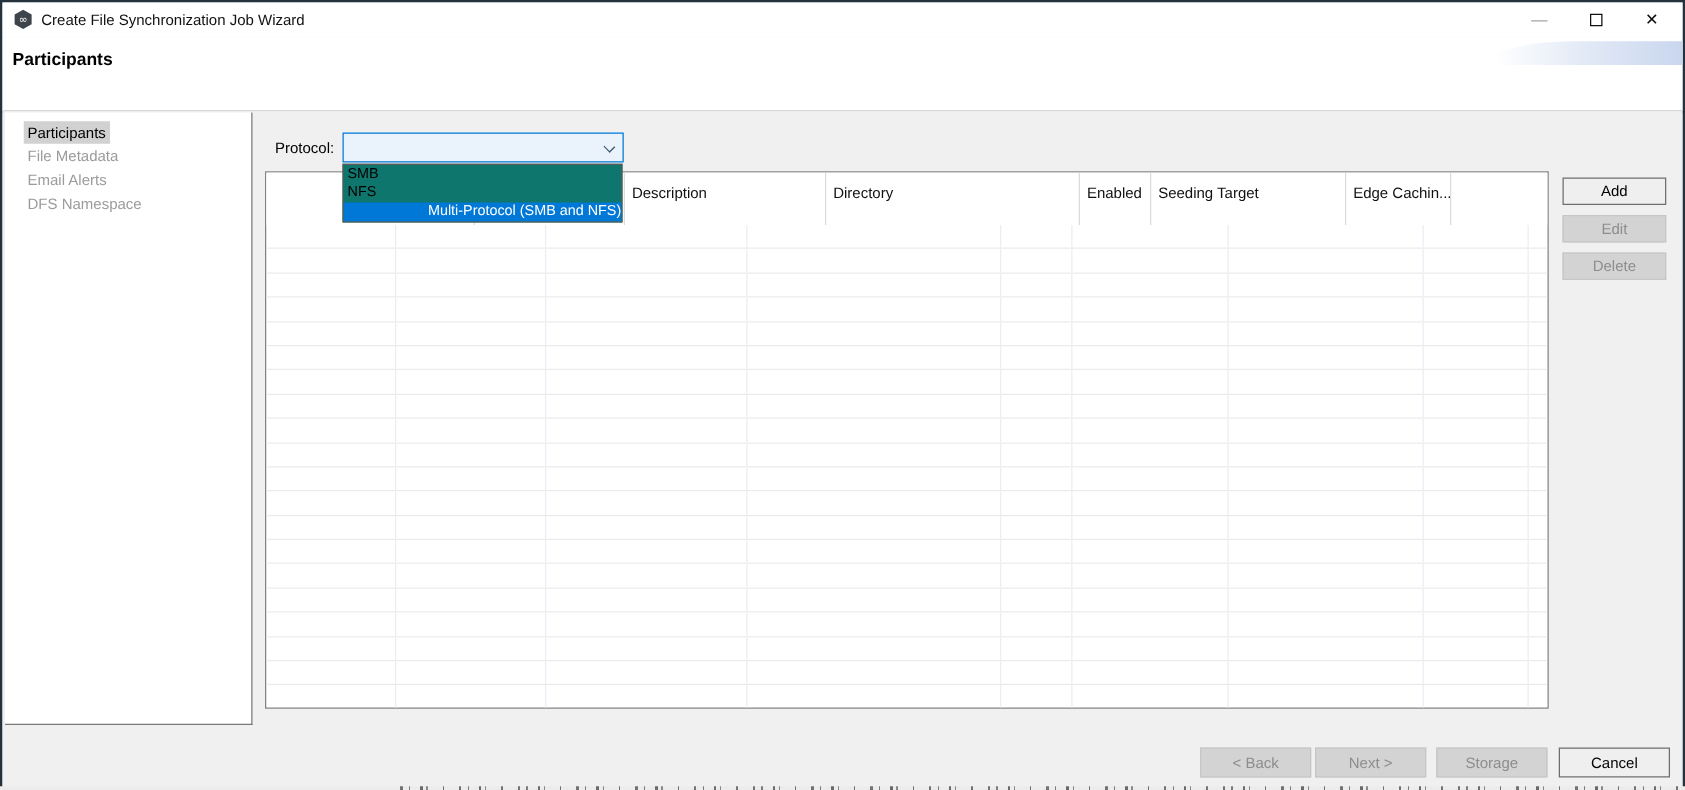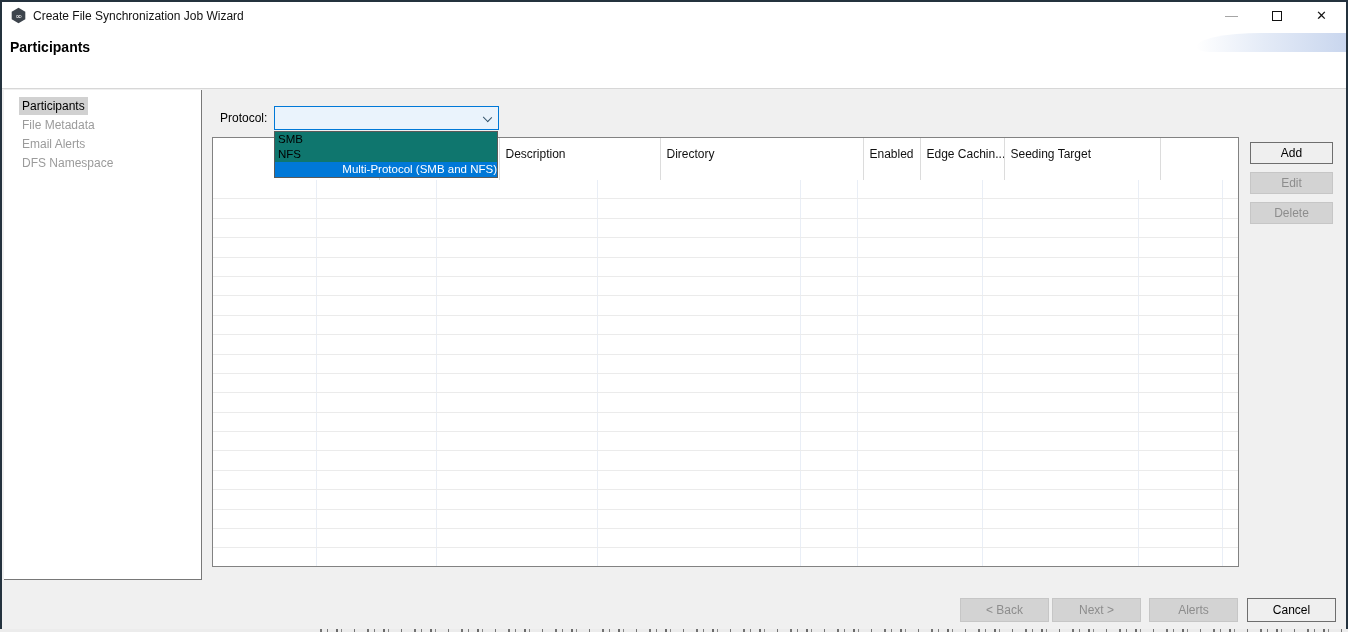--- a/index.html
+++ b/index.html
@@ -123,22 +123,22 @@
         <div class="dd-item selected">Multi-Protocol (SMB and NFS)</div>
       </div>
 
     <div id="grid">
       <div id="grid-header">
           <div class="gh-cell" style="width: 104px;">Agent</div>
           <div class="gh-cell" style="width: 120px;"></div>
           <div class="gh-cell" style="width: 161px;">Description</div>
           <div class="gh-cell" style="width: 203px;">Directory</div>
           <div class="gh-cell" style="width: 57px;">Enabled</div>
+          <div class="gh-cell" style="width: 156px;">Seeding Target</div>
           <div class="gh-cell" style="width: 84px;">Edge Cachin...</div>
-          <div class="gh-cell" style="width: 156px;">Seeding Target</div>
           <div class="gh-cell" style="width: 15px;"></div>
         </div>
       <div id="grid-body">
           <div class="g-row">
             <div class="g-cell" style="width: 104px;"></div>
             <div class="g-cell" style="width: 120px;"></div>
             <div class="g-cell" style="width: 161px;"></div>
             <div class="g-cell" style="width: 203px;"></div>
             <div class="g-cell" style="width: 57px;"></div>
             <div class="g-cell" style="width: 125px;"></div>
@@ -360,21 +360,21 @@
 
     <div id="side-actions">
         <div class="side-btn btn-enabled" style="top: 140px;">Add</div>
         <div class="side-btn btn-disabled" style="top: 170px;">Edit</div>
         <div class="side-btn btn-disabled" style="top: 200px;">Delete</div>
       </div>
 
     <div id="footer-buttons">
         <div class="foot-btn btn-disabled" style="left: 958px;">&lt; Back</div>
         <div class="foot-btn btn-disabled" style="left: 1050px;">Next &gt;</div>
-        <div class="foot-btn btn-disabled" style="left: 1147px;">Alerts</div>
+        <div class="foot-btn btn-disabled" style="left: 1147px;">Storage</div>
         <div class="foot-btn btn-enabled" style="left: 1245px;">Cancel</div>
       </div>
   </div>
 
   <div id="bottom-strip">
     <div id="bottom-glyphs"></div>
   </div>
 </div>
 
 </body></html>

